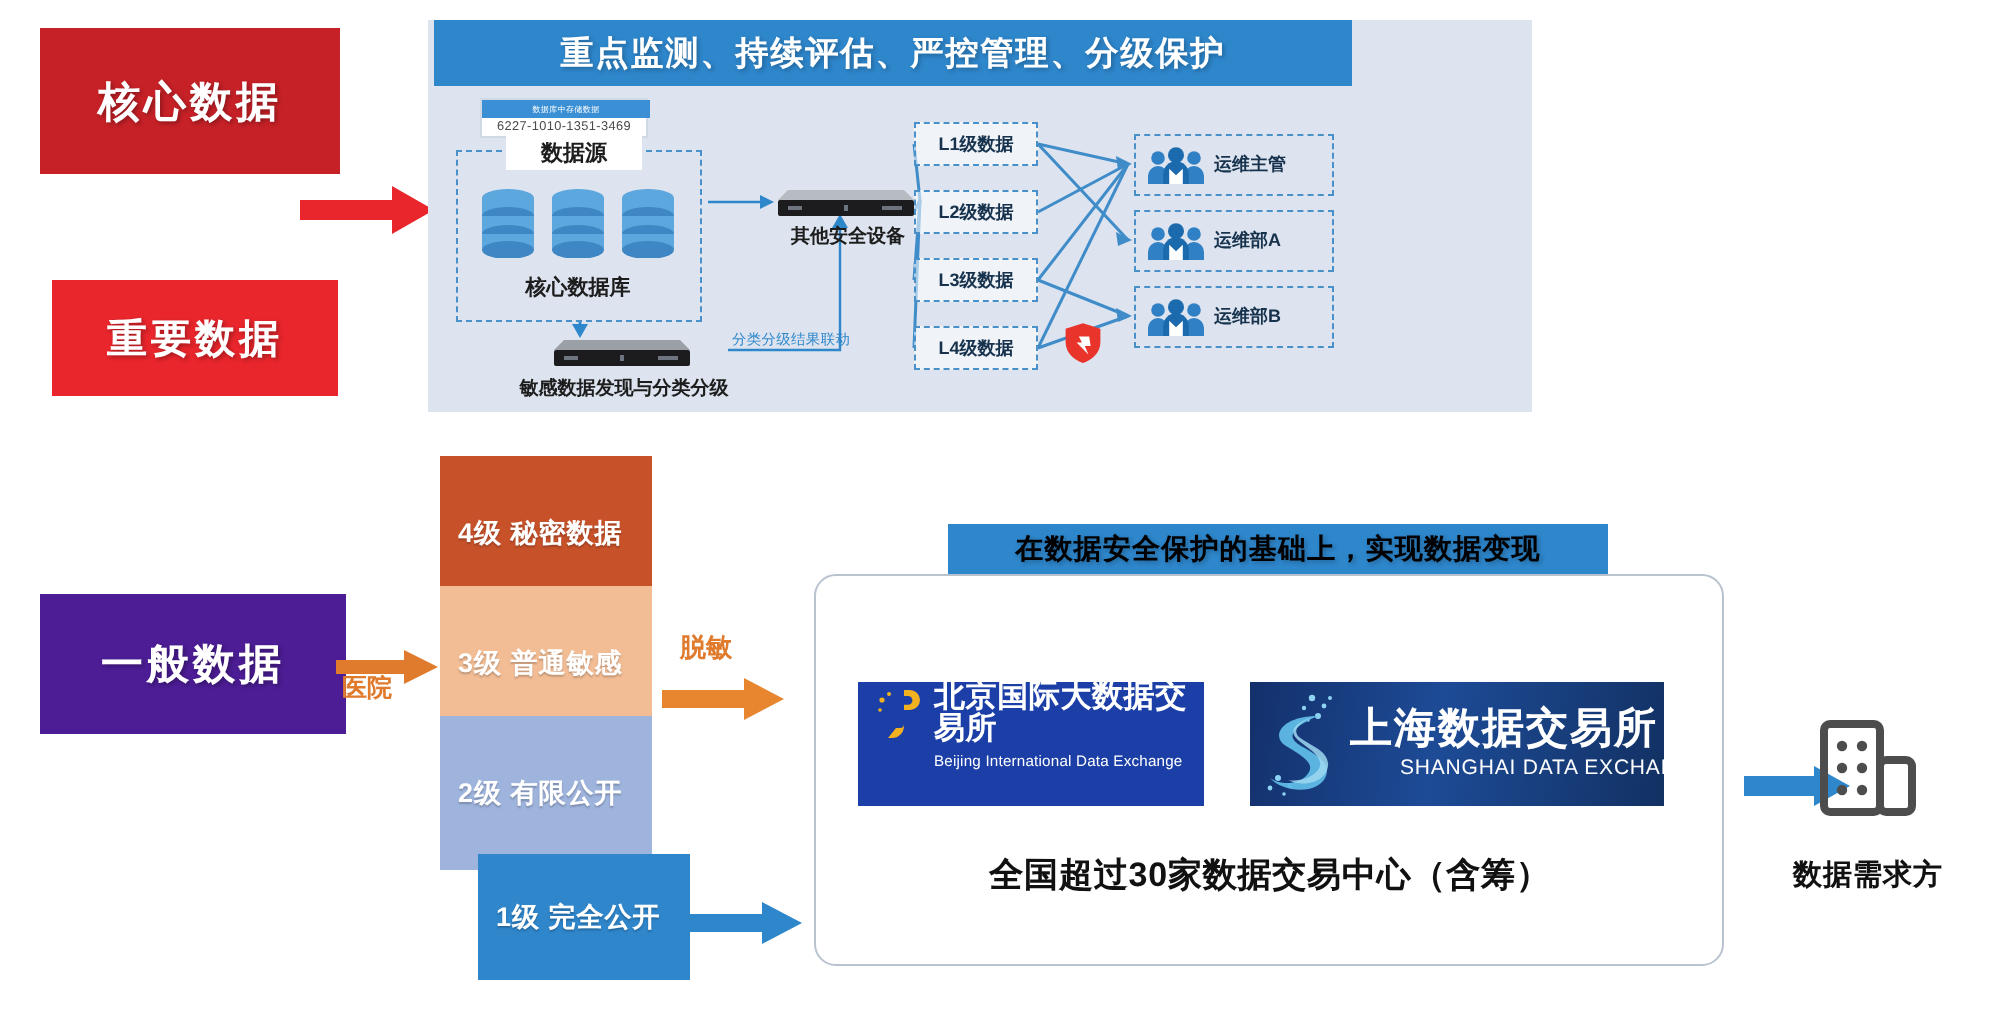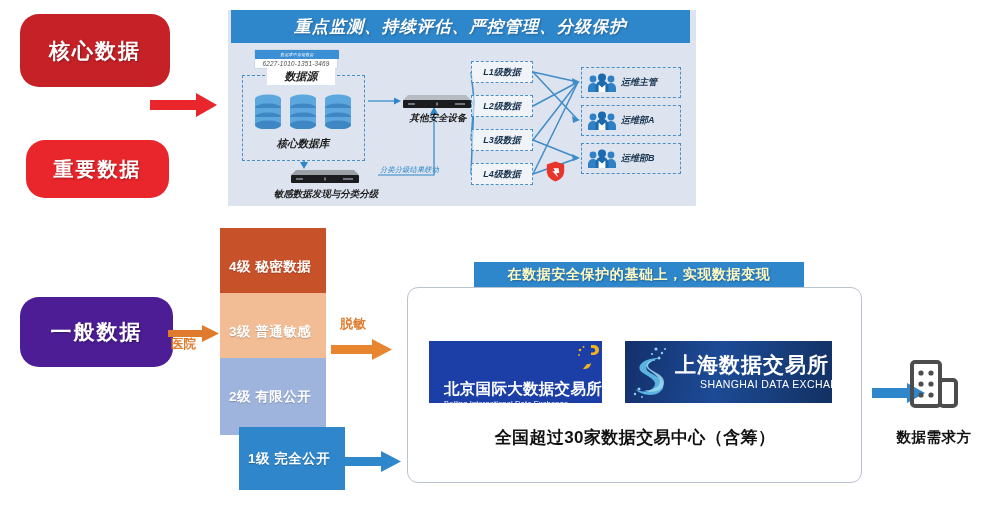--- a/index.html
+++ b/index.html
@@ -10,21 +10,20 @@
     overflow: hidden;
   }
   #root { position: relative; width: 997px; height: 508px; background:#fff; }
 
   
   .catbox {
     position: absolute;
     display: flex; align-items: center; justify-content: center;
     color: #fff; font-weight: bold; letter-spacing: 2px;
     text-shadow: 1px 1px 2px rgba(0,0,0,0.30);
-    border-radius: 19px;
   }
   #core-data   { left: 20px;  top: 14px;  width: 150px; height: 73px;  background: #c62127; font-size: 21px; }
   #important-data { left: 26px; top: 140px; width: 143px; height: 58px; background: #e8262c; font-size: 20px; }
   #general-data { left: 20px; top: 297px; width: 153px; height: 70px; background: #4c1d95; font-size: 21px; }
 
   .red-arrow {
     position: absolute; left: 150px; top: 92px; width: 68px; height: 26px;
   }
 
   
@@ -49,23 +48,22 @@
   .desens-label {
     position: absolute; left: 340px; top: 315px;
     color: #e07b2e; font-size: 13px; font-weight: bold;
   }
   .orange-arrow-md { position: absolute; left: 331px; top: 338px; width: 62px; height: 23px; }
   .blue-arrow-md  { position: absolute; left: 340px; top: 450px; width: 62px; height: 23px; }
   .blue-arrow-r   { position: absolute; left: 872px; top: 382px; width: 54px; height: 22px; }
 
   
   #top-panel {
-    position: absolute; left: 228px; top: 10px; width: 468px; height: 196px;
+    position: absolute; left: 214px; top: 10px; width: 552px; height: 196px;
     background: #dde4ef;
-    font-style: italic;
   }
   #top-panel-header {
     position: absolute; left: 3px; top: 0px; width: 459px; height: 33px;
     background: #2e86cb; color: #fff;
     display: flex; align-items: center; justify-content: center;
     font-size: 16.5px; font-weight: bold; letter-spacing: 1px;
     text-shadow: 1px 1px 2px rgba(0,0,0,.25);
   }
   #top-panel-body { position: absolute; left: 0; top: 33px; width: 468px; height: 163px; }
 
@@ -129,34 +127,34 @@
   #ubox1 { top: 24px; } #ubox2 { top: 62px; } #ubox3 { top: 100px; }
   .ppl-icon { width: 30px; height: 20px; margin-left: 5px; margin-right: 4px; flex: none; }
 
   .shield-badge {
     position: absolute; left: 318px; top: 118px; width: 19px; height: 21px;
   }
 
   
   #monetize-header {
     position: absolute; left: 474px; top: 262px; width: 330px; height: 26px;
-    background: #2e86cb; color: #fef9c3;
+    background: #2e86cb; color: #000000;
     display: flex; align-items: center; justify-content: center;
     font-size: 14px; font-weight: bold; letter-spacing: .6px;
     text-shadow: 1px 1px 2px rgba(0,0,0,.25);
   }
   #monetize-card {
     position: absolute; left: 407px; top: 287px; width: 455px; height: 196px;
     border: 1.3px solid #b9c3cf; border-radius: 11px; background: #fff;
   }
   .exch-logo { position: absolute; top: 341px; }
   #logo-bj { left: 429px; width: 173px; height: 62px; background: #1b3fa7; }
   #logo-sh { left: 625px; width: 207px; height: 62px;
              background: linear-gradient(100deg,#13306b 0%,#1d4b96 45%,#123163 100%); }
-  .bj-inner { position: relative; width: 100%; height: 100%; display:flex; align-items:flex-end;flex-direction:column; }
+  .bj-inner { position: relative; width: 100%; height: 100%; display:flex; align-items:flex-start; }
   .bj-mark { width: 26px; height: 40px; margin-left: 8px; flex:none; }
   .bj-text { margin-left: 4px; }
   .bj-cn { font-size: 15.5px; font-weight: bold; color:#fff; letter-spacing:.3px; line-height:1.05; }
   .bj-en { font-size: 7.6px; color:#fff; letter-spacing:.1px; margin-top:2px; white-space:nowrap; }
   .sh-inner { position: relative; width:100%; height:100%; display:flex; align-items:center; }
   .sh-mark { width: 42px; height: 56px; margin-left: 4px; flex:none; }
   .sh-text { margin-left: 4px; }
   .sh-cn { font-size: 21px; font-weight: bold; color:#fff; letter-spacing:1px; line-height:1.05; }
   .sh-en { font-size: 10.5px; color:#fff; letter-spacing:.4px; margin-top:1px; white-space:nowrap;margin-left:25px; }
 

